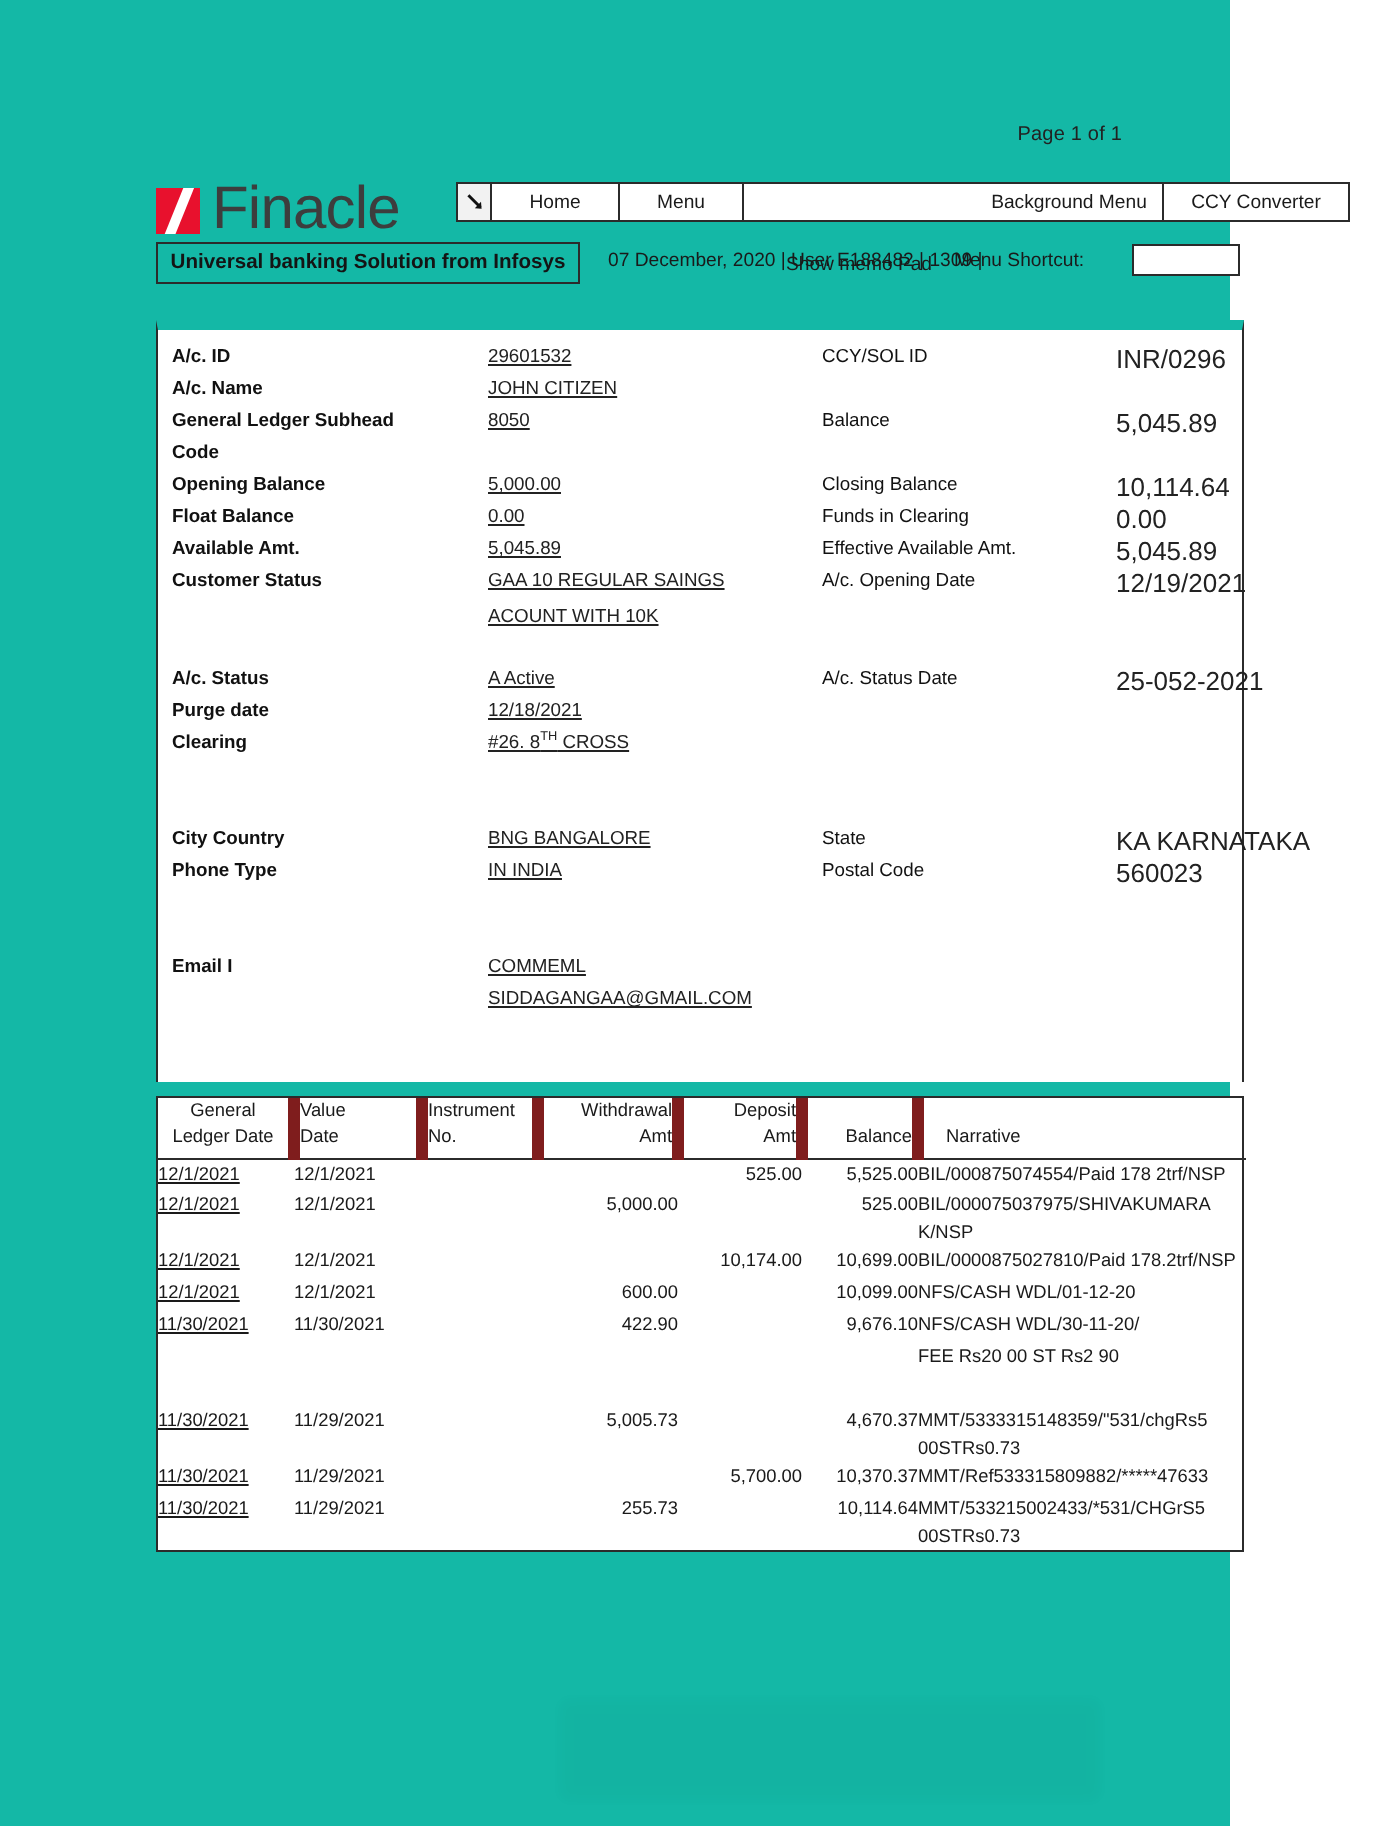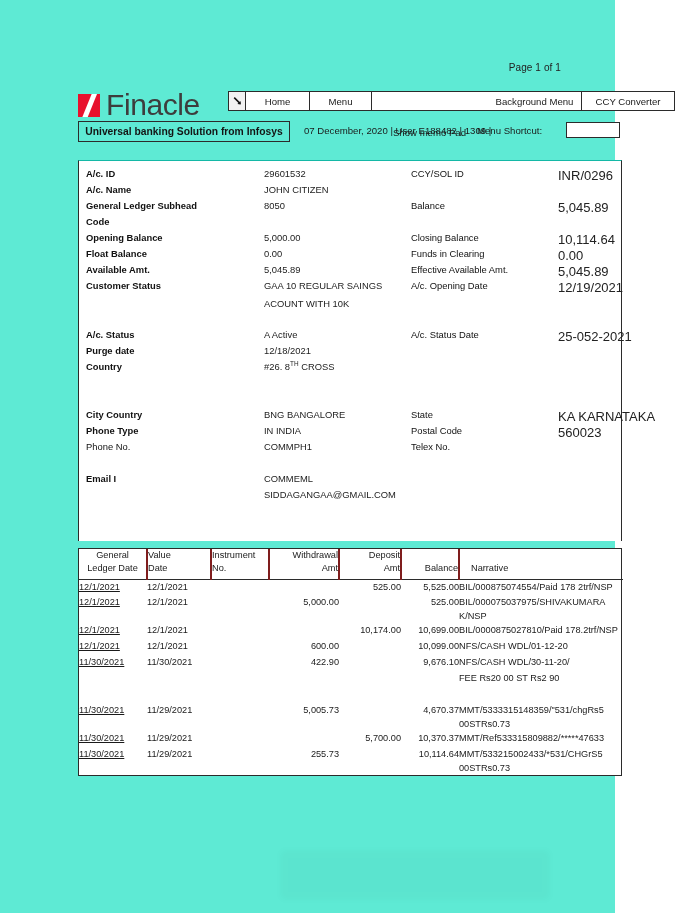--- a/index.html
+++ b/index.html
@@ -14,21 +14,21 @@
     font-family: "Liberation Sans", sans-serif;
     color: #1a1a1a;
     overflow: hidden;
   }
 
   .page {
     position: absolute;
     left: 0; top: 0;
     width: 615px;
     height: 913px;
-    background: #5eead4;
+    background: #14b8a6;
   }
 
   
   .page-number {
     position: absolute;
     right: 54px;
     top: 62px;
     font-size: 10px;
     color: #222;
     letter-spacing: .1px;
@@ -157,44 +157,45 @@
 
   
   .details {
     position: absolute;
     left: 78px;
     top: 160px;
     width: 544px;
     height: 381px;
     border-left: 1px solid #2b2b2b;
     border-right: 1px solid #2b2b2b;
-    border-top: 1px solid #14b8a6;
+    border-top: 5px solid #14b8a6;
     box-sizing: border-box;
     background: #fff;
   }
   .detail-row {
     position: absolute;
     left: 0;
     width: 100%;
     height: 16px;
   }
   .lbl-l {
     position: absolute;
     left: 7px;
     font-size: 9.4px;
     font-weight: bold;
     color: #111;
     white-space: nowrap;
   }
   .val-l {
     position: absolute;
-    left: 185px;
+    left: 165px;
     font-size: 9.4px;
     color: #222;
     white-space: nowrap;
+    text-decoration: underline;
   }
   .lbl-r {
     position: absolute;
     left: 332px;
     font-size: 9.4px;
     font-weight: normal;
     color: #111;
     white-space: nowrap;
   }
   .val-r {
@@ -229,21 +230,21 @@
     font-size: 9.2px;
   }
   table.txn-table th,
   table.txn-table td {
     padding: 0;
     vertical-align: top;
     color: #1a1a1a;
     font-weight: normal;
   }
   .hrow th {
-    border-right: 2px solid #7f1d1d;
+    border-right: 6px solid #7f1d1d;
     border-bottom: 1px solid #2b2b2b;
     height: 30px;
     padding: 2px 4px 0 4px;
     box-sizing: border-box;
     line-height: 13px;
   }
   .hrow th.no-right { border-right: none; padding-left: 11px; }
   .h-gl   { text-align: center; }
   .h-val  { text-align: left; }
   .h-ins  { text-align: left; }
@@ -392,45 +393,39 @@
       <span class="lbl-r">A/c. Status Date</span>
       <span class="val-r">25-052-2021</span>
     </div>
 
     <div class="detail-row" style="top:184px">
       <span class="lbl-l">Purge date</span>
       <span class="val-l">12/18/2021</span>
     </div>
 
     <div class="detail-row" style="top:200px">
-      <span class="lbl-l">Country</span>
+      <span class="lbl-l">Clearing</span>
       <span class="val-l"><span>#26. 8</span><sup class="ord">TH</sup><span> CROSS</span></span>
     </div>
 
 
     <div class="detail-row" style="top:248px">
       <span class="lbl-l">City Country</span>
       <span class="val-l">BNG BANGALORE</span>
       <span class="lbl-r">State</span>
       <span class="val-r">KA KARNATAKA</span>
     </div>
 
     <div class="detail-row" style="top:264px">
       <span class="lbl-l">Phone Type</span>
       <span class="val-l">IN INDIA</span>
       <span class="lbl-r">Postal Code</span>
       <span class="val-r">560023</span>
     </div>
 
-    <div class="detail-row" style="top:280px">
-      <span class="lbl-l lbl-plain">Phone No.</span>
-      <span class="val-l">COMMPH1</span>
-      <span class="lbl-r">Telex No.</span>
-      <span class="val-r"></span>
-    </div>
 
 
     <div class="detail-row" style="top:312px">
       <span class="lbl-l">Email I</span>
       <span class="val-l">COMMEML</span>
     </div>
 
     <div class="detail-row" style="top:328px">
       <span class="val-l">SIDDAGANGAA@GMAIL.COM</span>
     </div>

